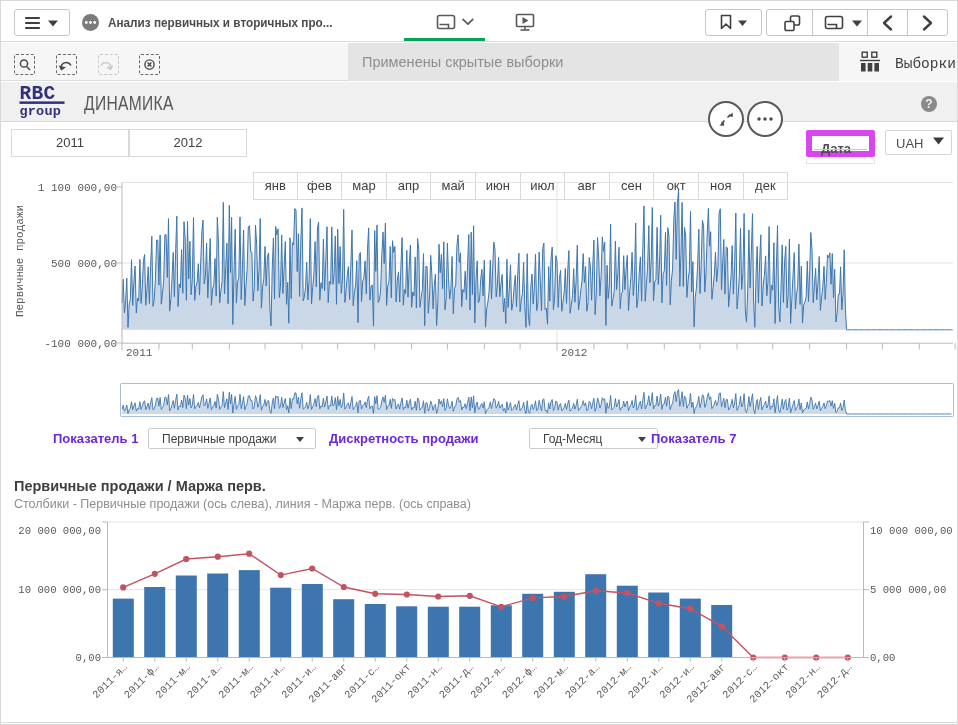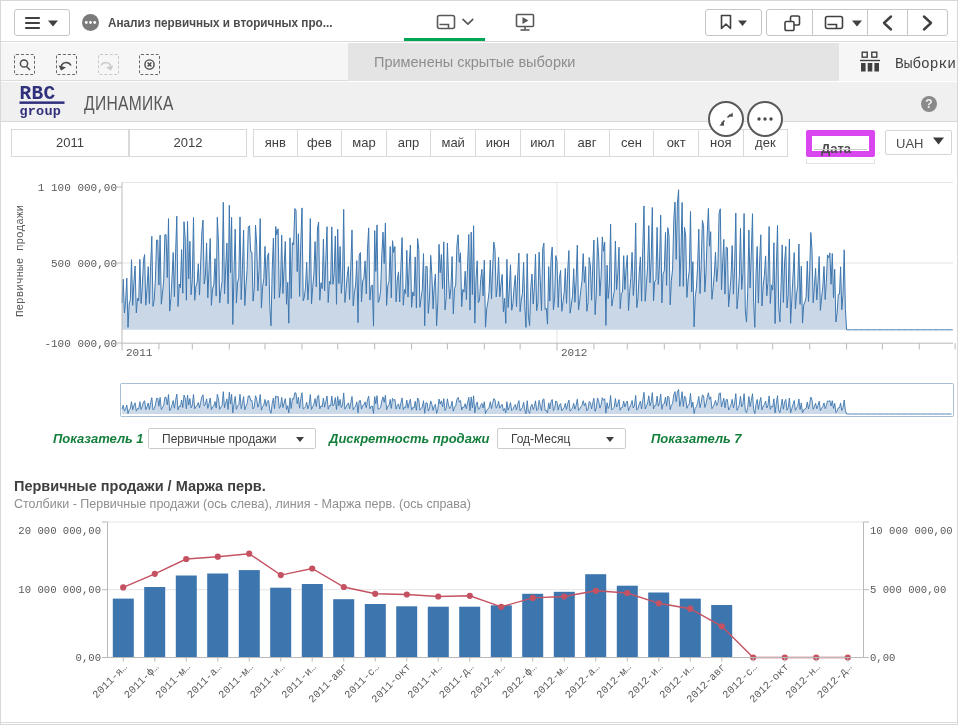--- a/index.html
+++ b/index.html
@@ -9,45 +9,45 @@
 
 
 #topbar { position:absolute; left:0; top:0; width:956px; height:41px; background:#fff; border-bottom:1px solid #d9d9d9; }
 #navbtn { position:absolute; left:13px; top:8px; width:56px; height:27px; border:1px solid #c6c6c6; border-radius:3px; background:#fff; }
 #apptitle { position:absolute; left:107px; top:14px; font-size:13.5px; font-weight:700; color:#4c4c4c; letter-spacing:0; transform:scaleX(0.87); transform-origin:0 50%; }
 #greenline { position:absolute; left:403px; top:37px; width:81px; height:3px; background:#00a653; }
 .toolbtn { position:absolute; top:8px; height:27px; border:1px solid #c6c6c6; border-radius:3px; background:#fff; }
 
 
 #selbar { position:absolute; left:0; top:42px; width:956px; height:38px; background:#f6f6f6; border-bottom:1px solid #dcdcdc; }
-#selmsg { position:absolute; left:347px; top:42px; width:491px; height:38px; background:#e4e4e4; color:#8e8e8e; font-size:14.5px; line-height:38px; padding-left:26px; }
+#selmsg { position:absolute; left:347px; top:42px; width:491px; height:38px; background:#e4e4e4; color:#8e8e8e; font-size:14.5px; line-height:38px; padding-left:14px; }
 #selright { position:absolute; left:838px; top:42px; width:118px; height:38px; background:#f6f6f6; }
 .dashicon { position:absolute; top:53px; width:21px; height:21px; border:1px dashed #6a6a6a; border-radius:2px; }
 .dashicon.dis { border-color:#c9c9c9; }
 
 
 #header { position:absolute; left:0; top:81px; width:956px; height:40px; background:#f0f0f0; border-bottom:1px solid #d9d9d9; }
 #title { position:absolute; left:83px; top:91px; font-size:19.5px; color:#585858; letter-spacing:0.4px; transform:scaleX(0.8); transform-origin:0 0; }
 #qmark { position:absolute; left:920px; top:95px; width:16px; height:16px; border-radius:50%; background:#8a8a8a; color:#f0f0f0; font-size:12px; font-weight:700; text-align:center; line-height:16px; }
 .circbtn { position:absolute; top:100px; width:36px; height:36px; border-radius:50%; background:#fff; border:2px solid #595959; z-index:5; }
 
 
 .ycell { position:absolute; top:128px; height:28px; width:118px; background:#fff; border:1px solid #d9d9d9; font-size:13px; color:#404040; text-align:center; line-height:26px; }
 #mrow { position:absolute; left:252px; top:128px; height:28px; display:flex; border-radius:2px; }
-.mcell { width:44.6px; height:28px; background:#fff; border:1px solid #d9d9d9; border-left:none; font-size:13px; color:#404040; text-align:center; line-height:26px; }
+.mcell { width:44.6px; height:28px; background:#fff; border:1px solid #d9d9d9; border-left:none; font-size:13px; color:#404040; text-align:center; line-height:26px;margin-top:43px; }
 .mcell:first-child { border-left:1px solid #d9d9d9; }
 #datebox { position:absolute; left:805px; top:129px; width:69px; height:27px; background:#fff; border:6px solid #d946ef; border-radius:2px; }
 #datebox .t { position:absolute; left:9px; top:5px; font-size:13px; font-weight:700; color:#4c4c4c; }
 #datebox .u { position:absolute; left:2px; right:2px; bottom:1px; height:1px; background:#c9c9c9; }
 #datebox2 { position:absolute; left:805px; top:158px; width:69px; height:5px; background:#fff; border:1px solid #e3e3e3; border-top:none; }
 #uahbox { position:absolute; left:884px; top:129px; width:67px; height:25px; background:#fff; border:1px solid #d5d5d5; border-radius:2px; }
 #uahbox .t { position:absolute; left:10px; top:5px; font-size:13px; color:#4c4c4c; }
 
 
-.ddlabel { position:absolute; top:430px; font-size:13px; font-weight:700; color:#15803d;font-style:italic; }
+.ddlabel { position:absolute; top:430px; font-size:13px; font-weight:700; color:#6d28d9; }
 .ddbox { position:absolute; top:427px; height:21px; background:#fff; border:1px solid #ccc; border-radius:2px; font-size:12px; color:#404040; }
 .ddbox span { position:absolute; left:13px; top:3px; }
 .ddcaret { position:absolute; right:11px; top:8px; width:0; height:0; border-left:4.5px solid transparent; border-right:4.5px solid transparent; border-top:5.5px solid #404040; }
 
 
 #ctitle { position:absolute; left:13px; top:477px; font-size:14.5px; font-weight:700; color:#404040; }
 #csub { position:absolute; left:13px; top:496px; font-size:12.5px; color:#8e8e8e; }
 
 #footline { position:absolute; left:0px; top:721px; width:958px; height:1px; background:#dcdcdc; }
 text { font-family:"Liberation Mono",monospace; }
@@ -264,21 +264,21 @@
   <path d="M121.0,413.0 L121.0,408.3 L122.2,404.2 L123.4,410.0 L124.6,408.1 L125.8,404.0 L127.0,412.6 L128.2,408.5 L129.3,407.7 L130.5,400.7 L131.7,408.7 L132.9,404.6 L134.1,401.8 L135.3,410.1 L136.5,407.5 L137.7,408.0 L138.9,400.7 L140.1,408.4 L141.3,405.4 L142.5,400.8 L143.6,399.8 L144.8,408.7 L146.0,405.8 L147.2,402.0 L148.4,408.4 L149.6,401.9 L150.8,396.6 L152.0,408.9 L153.2,407.8 L154.4,404.1 L155.6,397.3 L156.8,397.3 L157.9,405.2 L159.1,396.4 L160.3,408.5 L161.5,406.6 L162.7,404.3 L163.9,396.4 L165.1,396.4 L166.3,403.9 L167.5,393.5 L168.7,409.7 L169.9,407.5 L171.1,403.6 L172.2,399.5 L173.4,407.2 L174.6,399.5 L175.8,393.1 L177.0,408.9 L178.2,405.0 L179.4,405.6 L180.6,399.0 L181.8,406.6 L183.0,394.1 L184.2,397.1 L185.4,407.8 L186.5,394.0 L187.7,404.1 L188.9,397.5 L190.1,406.9 L191.3,404.1 L192.5,393.4 L193.7,407.8 L194.9,405.4 L196.1,404.7 L197.3,401.4 L198.5,406.9 L199.7,401.3 L200.8,396.1 L202.0,393.8 L203.2,405.0 L204.4,403.6 L205.6,397.8 L206.8,407.4 L208.0,402.5 L209.2,397.0 L210.4,408.7 L211.6,405.8 L212.8,405.1 L214.0,400.5 L215.2,407.1 L216.3,393.3 L217.5,397.8 L218.7,408.3 L219.9,406.1 L221.1,404.5 L222.3,390.7 L223.5,406.7 L224.7,402.2 L225.9,397.8 L227.1,408.4 L228.3,391.2 L229.5,403.0 L230.6,393.3 L231.8,412.0 L233.0,402.9 L234.2,395.4 L235.4,408.3 L236.6,404.7 L237.8,403.9 L239.0,393.2 L240.2,407.7 L241.4,402.4 L242.6,395.6 L243.8,408.8 L244.9,405.4 L246.1,402.5 L247.3,395.0 L248.5,394.8 L249.7,399.4 L250.9,399.4 L252.1,408.0 L253.3,405.6 L254.5,394.7 L255.7,398.1 L256.9,406.2 L258.1,402.3 L259.2,393.5 L260.4,409.2 L261.6,405.5 L262.8,404.0 L264.0,398.4 L265.2,405.3 L266.4,400.2 L267.6,399.5 L268.8,408.9 L270.0,412.3 L271.2,402.5 L272.4,397.0 L273.5,407.6 L274.7,394.9 L275.9,396.4 L277.1,395.3 L278.3,407.4 L279.5,405.3 L280.7,396.4 L281.9,406.6 L283.1,402.1 L284.3,397.6 L285.5,408.5 L286.7,404.7 L287.8,411.8 L289.0,396.9 L290.2,407.5 L291.4,397.7 L292.6,398.1 L293.8,391.8 L295.0,392.0 L296.2,402.8 L297.4,396.2 L298.6,407.2 L299.8,397.7 L301.0,391.7 L302.2,407.9 L303.3,407.3 L304.5,405.6 L305.7,401.2 L306.9,407.8 L308.1,404.1 L309.3,393.5 L310.5,408.5 L311.7,405.6 L312.9,403.2 L314.1,397.6 L315.3,405.5 L316.5,395.2 L317.6,394.2 L318.8,407.8 L320.0,404.8 L321.2,405.8 L322.4,397.1 L323.6,406.2 L324.8,400.8 L326.0,395.0 L327.2,408.2 L328.4,404.5 L329.6,405.0 L330.8,395.0 L331.9,405.0 L333.1,403.2 L334.3,396.6 L335.5,408.5 L336.7,395.4 L337.9,404.9 L339.1,398.4 L340.3,406.6 L341.5,404.1 L342.7,391.9 L343.9,408.2 L345.1,406.0 L346.2,403.6 L347.4,401.9 L348.6,407.7 L349.8,401.9 L351.0,395.5 L352.2,408.8 L353.4,406.5 L354.6,405.2 L355.8,400.9 L357.0,411.8 L358.2,399.9 L359.4,399.5 L360.5,408.1 L361.7,404.5 L362.9,404.0 L364.1,400.9 L365.3,406.7 L366.5,398.9 L367.7,395.2 L368.9,407.8 L370.1,405.4 L371.3,405.1 L372.5,412.4 L373.7,395.6 L374.8,402.8 L376.0,394.7 L377.2,408.2 L378.4,407.7 L379.6,406.2 L380.8,400.0 L382.0,395.9 L383.2,401.4 L384.4,394.3 L385.6,408.7 L386.8,405.2 L388.0,404.5 L389.2,398.4 L390.3,407.4 L391.5,397.4 L392.7,399.5 L393.9,398.4 L395.1,408.1 L396.3,404.3 L397.5,402.9 L398.7,408.1 L399.9,401.9 L401.1,396.9 L402.3,408.7 L403.5,406.0 L404.6,406.7 L405.8,399.1 L407.0,407.3 L408.2,401.9 L409.4,398.2 L410.6,409.1 L411.8,406.4 L413.0,407.1 L414.2,400.3 L415.4,409.2 L416.6,397.0 L417.8,398.9 L418.9,409.1 L420.1,407.5 L421.3,406.0 L422.5,399.7 L423.7,412.3 L424.9,401.9 L426.1,401.9 L427.3,410.1 L428.5,407.3 L429.7,400.0 L430.9,403.5 L432.1,409.3 L433.2,405.4 L434.4,403.3 L435.6,412.3 L436.8,408.2 L438.0,398.0 L439.2,403.0 L440.4,399.8 L441.6,405.8 L442.8,397.6 L444.0,409.5 L445.2,407.4 L446.4,397.8 L447.5,404.0 L448.7,407.6 L449.9,405.8 L451.1,400.2 L452.3,410.2 L453.5,405.8 L454.7,405.2 L455.9,398.3 L457.1,396.4 L458.3,401.2 L459.5,399.5 L460.7,409.0 L461.8,406.0 L463.0,406.4 L464.2,402.7 L465.4,407.7 L466.6,401.4 L467.8,396.3 L469.0,409.6 L470.2,395.9 L471.4,406.8 L472.6,394.8 L473.8,411.8 L475.0,404.1 L476.2,400.9 L477.3,408.3 L478.5,407.8 L479.7,404.2 L480.9,402.4 L482.1,407.1 L483.3,400.8 L484.5,412.5 L485.7,409.3 L486.9,408.1 L488.1,406.3 L489.3,400.8 L490.5,407.6 L491.6,402.5 L492.8,397.6 L494.0,399.0 L495.2,407.2 L496.4,405.2 L497.6,400.3 L498.8,407.2 L500.0,405.0 L501.2,403.3 L502.4,409.8 L503.6,407.5 L504.8,411.9 L505.9,400.7 L507.1,409.1 L508.3,405.8 L509.5,401.6 L510.7,409.6 L511.9,408.4 L513.1,405.5 L514.3,403.5 L515.5,409.0 L516.7,403.4 L517.9,399.6 L519.1,409.8 L520.2,407.8 L521.4,406.7 L522.6,401.2 L523.8,408.9 L525.0,412.6 L526.2,399.7 L527.4,410.6 L528.6,412.3 L529.8,405.5 L531.0,403.3 L532.2,408.5 L533.4,405.5 L534.5,399.8 L535.7,409.6 L536.9,408.3 L538.1,399.4 L539.3,404.4 L540.5,409.7 L541.7,398.8 L542.9,397.8 L544.1,409.4 L545.3,409.2 L546.5,412.0 L547.7,401.9 L548.8,408.0 L550.0,400.6 L551.2,398.5 L552.4,409.5 L553.6,407.5 L554.8,400.0 L556.0,401.0 L557.2,409.1 L558.4,404.0 L559.6,402.6 L560.8,409.8 L562.0,408.1 L563.2,406.4 L564.3,402.3 L565.5,408.4 L566.7,402.7 L567.9,399.1 L569.1,410.1 L570.3,408.7 L571.5,407.0 L572.7,402.3 L573.9,408.2 L575.1,404.4 L576.3,398.2 L577.5,409.5 L578.6,408.1 L579.8,406.1 L581.0,404.3 L582.2,399.7 L583.4,404.7 L584.6,401.9 L585.8,409.8 L587.0,408.3 L588.2,400.4 L589.4,401.8 L590.6,407.8 L591.8,401.7 L592.9,397.3 L594.1,410.3 L595.3,406.6 L596.5,396.9 L597.7,400.2 L598.9,407.1 L600.1,403.6 L601.3,396.7 L602.5,399.3 L603.7,397.7 L604.9,412.2 L606.1,401.7 L607.2,407.5 L608.4,405.1 L609.6,394.5 L610.8,408.9 L612.0,407.6 L613.2,406.2 L614.4,397.5 L615.6,406.0 L616.8,403.2 L618.0,398.6 L619.2,409.3 L620.4,406.6 L621.5,406.4 L622.7,400.0 L623.9,405.9 L625.1,402.2 L626.3,400.0 L627.5,409.6 L628.7,406.3 L629.9,403.9 L631.1,399.5 L632.3,407.0 L633.5,404.0 L634.7,394.3 L635.8,409.1 L637.0,407.4 L638.2,403.1 L639.4,400.2 L640.6,408.0 L641.8,398.6 L643.0,391.3 L644.2,408.0 L645.4,405.1 L646.6,402.0 L647.8,394.8 L649.0,404.8 L650.2,400.8 L651.3,391.6 L652.5,408.0 L653.7,404.6 L654.9,404.3 L656.1,395.1 L657.3,405.1 L658.5,401.5 L659.7,393.0 L660.9,408.3 L662.1,403.2 L663.3,402.7 L664.5,396.0 L665.6,405.2 L666.8,395.1 L668.0,396.6 L669.2,408.6 L670.4,404.3 L671.6,402.4 L672.8,393.7 L674.0,390.6 L675.2,400.7 L676.4,391.0 L677.6,388.5 L678.8,405.4 L679.9,400.0 L681.1,390.7 L682.3,405.4 L683.5,395.1 L684.7,396.6 L685.9,407.3 L687.1,404.3 L688.3,402.7 L689.5,392.3 L690.7,406.4 L691.9,401.1 L693.1,412.5 L694.2,407.3 L695.4,405.7 L696.6,401.9 L697.8,395.4 L699.0,406.7 L700.2,401.6 L701.4,393.9 L702.6,394.8 L703.8,406.4 L705.0,403.0 L706.2,396.4 L707.4,391.8 L708.5,398.4 L709.7,395.8 L710.9,407.7 L712.1,405.7 L713.3,403.2 L714.5,399.4 L715.7,404.6 L716.9,402.0 L718.1,392.6 L719.3,391.8 L720.5,406.0 L721.7,401.3 L722.8,397.2 L724.0,406.8 L725.2,398.5 L726.4,398.6 L727.6,409.0 L728.8,406.6 L730.0,403.7 L731.2,398.3 L732.4,406.8 L733.6,402.0 L734.8,392.6 L736.0,409.3 L737.2,406.9 L738.3,403.7 L739.5,395.3 L740.7,405.9 L741.9,403.1 L743.1,392.7 L744.3,409.5 L745.5,411.7 L746.7,406.3 L747.9,395.5 L749.1,405.7 L750.3,399.5 L751.5,392.7 L752.6,408.0 L753.8,412.6 L755.0,403.4 L756.2,398.4 L757.4,408.3 L758.6,401.2 L759.8,396.4 L761.0,408.8 L762.2,405.2 L763.4,403.5 L764.6,400.1 L765.8,407.0 L766.9,404.7 L768.1,394.9 L769.3,408.4 L770.5,405.1 L771.7,406.0 L772.9,397.8 L774.1,411.9 L775.3,402.6 L776.5,394.7 L777.7,409.0 L778.9,411.6 L780.1,405.2 L781.2,398.1 L782.4,408.2 L783.6,401.1 L784.8,398.4 L786.0,409.2 L787.2,406.8 L788.4,397.1 L789.6,411.9 L790.8,407.7 L792.0,403.6 L793.2,399.5 L794.4,409.4 L795.5,406.8 L796.7,405.4 L797.9,398.0 L799.1,408.6 L800.3,401.9 L801.5,411.8 L802.7,408.7 L803.9,408.1 L805.1,407.3 L806.3,401.0 L807.5,408.0 L808.7,402.7 L809.8,396.0 L811.0,399.0 L812.2,408.3 L813.4,405.4 L814.6,402.2 L815.8,407.8 L817.0,404.6 L818.2,400.2 L819.4,409.6 L820.6,407.3 L821.8,405.5 L823.0,401.9 L824.2,407.7 L825.3,404.7 L826.5,399.9 L827.7,400.4 L828.9,399.5 L830.1,405.0 L831.3,399.7 L832.5,407.4 L833.7,402.4 L834.9,411.6 L836.1,410.1 L837.3,406.8 L838.5,406.8 L839.6,402.0 L840.8,409.5 L842.0,406.8 L843.2,399.0 L844.4,409.4 L845.6,413.0 L846.8,413.0 L848.0,413.0 L849.2,413.0 L850.4,413.0 L851.6,413.0 L852.8,413.0 L853.9,413.0 L855.1,413.0 L856.3,413.0 L857.5,413.0 L858.7,413.0 L859.9,413.0 L861.1,413.0 L862.3,413.0 L863.5,413.0 L864.7,413.0 L865.9,413.0 L867.1,413.0 L868.2,413.0 L869.4,413.0 L870.6,413.0 L871.8,413.0 L873.0,413.0 L874.2,413.0 L875.4,413.0 L876.6,413.0 L877.8,413.0 L879.0,413.0 L880.2,413.0 L881.4,413.0 L882.5,413.0 L883.7,413.0 L884.9,413.0 L886.1,413.0 L887.3,413.0 L888.5,413.0 L889.7,413.0 L890.9,413.0 L892.1,413.0 L893.3,413.0 L894.5,413.0 L895.7,413.0 L896.8,413.0 L898.0,413.0 L899.2,413.0 L900.4,413.0 L901.6,413.0 L902.8,413.0 L904.0,413.0 L905.2,413.0 L906.4,413.0 L907.6,413.0 L908.8,413.0 L910.0,413.0 L911.2,413.0 L912.3,413.0 L913.5,413.0 L914.7,413.0 L915.9,413.0 L917.1,413.0 L918.3,413.0 L919.5,413.0 L920.7,413.0 L921.9,413.0 L923.1,413.0 L924.3,413.0 L925.5,413.0 L926.6,413.0 L927.8,413.0 L929.0,413.0 L930.2,413.0 L931.4,413.0 L932.6,413.0 L933.8,413.0 L935.0,413.0 L936.2,413.0 L937.4,413.0 L938.6,413.0 L939.8,413.0 L940.9,413.0 L942.1,413.0 L943.3,413.0 L944.5,413.0 L945.7,413.0 L946.9,413.0 L948.1,413.0 L949.3,413.0 L950.5,413.0 L950.5,413.0 Z" fill="#ccd9e8"></path>
   <path d="M121.0,408.3 L122.2,404.2 L123.4,410.0 L124.6,408.1 L125.8,404.0 L127.0,412.6 L128.2,408.5 L129.3,407.7 L130.5,400.7 L131.7,408.7 L132.9,404.6 L134.1,401.8 L135.3,410.1 L136.5,407.5 L137.7,408.0 L138.9,400.7 L140.1,408.4 L141.3,405.4 L142.5,400.8 L143.6,399.8 L144.8,408.7 L146.0,405.8 L147.2,402.0 L148.4,408.4 L149.6,401.9 L150.8,396.6 L152.0,408.9 L153.2,407.8 L154.4,404.1 L155.6,397.3 L156.8,397.3 L157.9,405.2 L159.1,396.4 L160.3,408.5 L161.5,406.6 L162.7,404.3 L163.9,396.4 L165.1,396.4 L166.3,403.9 L167.5,393.5 L168.7,409.7 L169.9,407.5 L171.1,403.6 L172.2,399.5 L173.4,407.2 L174.6,399.5 L175.8,393.1 L177.0,408.9 L178.2,405.0 L179.4,405.6 L180.6,399.0 L181.8,406.6 L183.0,394.1 L184.2,397.1 L185.4,407.8 L186.5,394.0 L187.7,404.1 L188.9,397.5 L190.1,406.9 L191.3,404.1 L192.5,393.4 L193.7,407.8 L194.9,405.4 L196.1,404.7 L197.3,401.4 L198.5,406.9 L199.7,401.3 L200.8,396.1 L202.0,393.8 L203.2,405.0 L204.4,403.6 L205.6,397.8 L206.8,407.4 L208.0,402.5 L209.2,397.0 L210.4,408.7 L211.6,405.8 L212.8,405.1 L214.0,400.5 L215.2,407.1 L216.3,393.3 L217.5,397.8 L218.7,408.3 L219.9,406.1 L221.1,404.5 L222.3,390.7 L223.5,406.7 L224.7,402.2 L225.9,397.8 L227.1,408.4 L228.3,391.2 L229.5,403.0 L230.6,393.3 L231.8,412.0 L233.0,402.9 L234.2,395.4 L235.4,408.3 L236.6,404.7 L237.8,403.9 L239.0,393.2 L240.2,407.7 L241.4,402.4 L242.6,395.6 L243.8,408.8 L244.9,405.4 L246.1,402.5 L247.3,395.0 L248.5,394.8 L249.7,399.4 L250.9,399.4 L252.1,408.0 L253.3,405.6 L254.5,394.7 L255.7,398.1 L256.9,406.2 L258.1,402.3 L259.2,393.5 L260.4,409.2 L261.6,405.5 L262.8,404.0 L264.0,398.4 L265.2,405.3 L266.4,400.2 L267.6,399.5 L268.8,408.9 L270.0,412.3 L271.2,402.5 L272.4,397.0 L273.5,407.6 L274.7,394.9 L275.9,396.4 L277.1,395.3 L278.3,407.4 L279.5,405.3 L280.7,396.4 L281.9,406.6 L283.1,402.1 L284.3,397.6 L285.5,408.5 L286.7,404.7 L287.8,411.8 L289.0,396.9 L290.2,407.5 L291.4,397.7 L292.6,398.1 L293.8,391.8 L295.0,392.0 L296.2,402.8 L297.4,396.2 L298.6,407.2 L299.8,397.7 L301.0,391.7 L302.2,407.9 L303.3,407.3 L304.5,405.6 L305.7,401.2 L306.9,407.8 L308.1,404.1 L309.3,393.5 L310.5,408.5 L311.7,405.6 L312.9,403.2 L314.1,397.6 L315.3,405.5 L316.5,395.2 L317.6,394.2 L318.8,407.8 L320.0,404.8 L321.2,405.8 L322.4,397.1 L323.6,406.2 L324.8,400.8 L326.0,395.0 L327.2,408.2 L328.4,404.5 L329.6,405.0 L330.8,395.0 L331.9,405.0 L333.1,403.2 L334.3,396.6 L335.5,408.5 L336.7,395.4 L337.9,404.9 L339.1,398.4 L340.3,406.6 L341.5,404.1 L342.7,391.9 L343.9,408.2 L345.1,406.0 L346.2,403.6 L347.4,401.9 L348.6,407.7 L349.8,401.9 L351.0,395.5 L352.2,408.8 L353.4,406.5 L354.6,405.2 L355.8,400.9 L357.0,411.8 L358.2,399.9 L359.4,399.5 L360.5,408.1 L361.7,404.5 L362.9,404.0 L364.1,400.9 L365.3,406.7 L366.5,398.9 L367.7,395.2 L368.9,407.8 L370.1,405.4 L371.3,405.1 L372.5,412.4 L373.7,395.6 L374.8,402.8 L376.0,394.7 L377.2,408.2 L378.4,407.7 L379.6,406.2 L380.8,400.0 L382.0,395.9 L383.2,401.4 L384.4,394.3 L385.6,408.7 L386.8,405.2 L388.0,404.5 L389.2,398.4 L390.3,407.4 L391.5,397.4 L392.7,399.5 L393.9,398.4 L395.1,408.1 L396.3,404.3 L397.5,402.9 L398.7,408.1 L399.9,401.9 L401.1,396.9 L402.3,408.7 L403.5,406.0 L404.6,406.7 L405.8,399.1 L407.0,407.3 L408.2,401.9 L409.4,398.2 L410.6,409.1 L411.8,406.4 L413.0,407.1 L414.2,400.3 L415.4,409.2 L416.6,397.0 L417.8,398.9 L418.9,409.1 L420.1,407.5 L421.3,406.0 L422.5,399.7 L423.7,412.3 L424.9,401.9 L426.1,401.9 L427.3,410.1 L428.5,407.3 L429.7,400.0 L430.9,403.5 L432.1,409.3 L433.2,405.4 L434.4,403.3 L435.6,412.3 L436.8,408.2 L438.0,398.0 L439.2,403.0 L440.4,399.8 L441.6,405.8 L442.8,397.6 L444.0,409.5 L445.2,407.4 L446.4,397.8 L447.5,404.0 L448.7,407.6 L449.9,405.8 L451.1,400.2 L452.3,410.2 L453.5,405.8 L454.7,405.2 L455.9,398.3 L457.1,396.4 L458.3,401.2 L459.5,399.5 L460.7,409.0 L461.8,406.0 L463.0,406.4 L464.2,402.7 L465.4,407.7 L466.6,401.4 L467.8,396.3 L469.0,409.6 L470.2,395.9 L471.4,406.8 L472.6,394.8 L473.8,411.8 L475.0,404.1 L476.2,400.9 L477.3,408.3 L478.5,407.8 L479.7,404.2 L480.9,402.4 L482.1,407.1 L483.3,400.8 L484.5,412.5 L485.7,409.3 L486.9,408.1 L488.1,406.3 L489.3,400.8 L490.5,407.6 L491.6,402.5 L492.8,397.6 L494.0,399.0 L495.2,407.2 L496.4,405.2 L497.6,400.3 L498.8,407.2 L500.0,405.0 L501.2,403.3 L502.4,409.8 L503.6,407.5 L504.8,411.9 L505.9,400.7 L507.1,409.1 L508.3,405.8 L509.5,401.6 L510.7,409.6 L511.9,408.4 L513.1,405.5 L514.3,403.5 L515.5,409.0 L516.7,403.4 L517.9,399.6 L519.1,409.8 L520.2,407.8 L521.4,406.7 L522.6,401.2 L523.8,408.9 L525.0,412.6 L526.2,399.7 L527.4,410.6 L528.6,412.3 L529.8,405.5 L531.0,403.3 L532.2,408.5 L533.4,405.5 L534.5,399.8 L535.7,409.6 L536.9,408.3 L538.1,399.4 L539.3,404.4 L540.5,409.7 L541.7,398.8 L542.9,397.8 L544.1,409.4 L545.3,409.2 L546.5,412.0 L547.7,401.9 L548.8,408.0 L550.0,400.6 L551.2,398.5 L552.4,409.5 L553.6,407.5 L554.8,400.0 L556.0,401.0 L557.2,409.1 L558.4,404.0 L559.6,402.6 L560.8,409.8 L562.0,408.1 L563.2,406.4 L564.3,402.3 L565.5,408.4 L566.7,402.7 L567.9,399.1 L569.1,410.1 L570.3,408.7 L571.5,407.0 L572.7,402.3 L573.9,408.2 L575.1,404.4 L576.3,398.2 L577.5,409.5 L578.6,408.1 L579.8,406.1 L581.0,404.3 L582.2,399.7 L583.4,404.7 L584.6,401.9 L585.8,409.8 L587.0,408.3 L588.2,400.4 L589.4,401.8 L590.6,407.8 L591.8,401.7 L592.9,397.3 L594.1,410.3 L595.3,406.6 L596.5,396.9 L597.7,400.2 L598.9,407.1 L600.1,403.6 L601.3,396.7 L602.5,399.3 L603.7,397.7 L604.9,412.2 L606.1,401.7 L607.2,407.5 L608.4,405.1 L609.6,394.5 L610.8,408.9 L612.0,407.6 L613.2,406.2 L614.4,397.5 L615.6,406.0 L616.8,403.2 L618.0,398.6 L619.2,409.3 L620.4,406.6 L621.5,406.4 L622.7,400.0 L623.9,405.9 L625.1,402.2 L626.3,400.0 L627.5,409.6 L628.7,406.3 L629.9,403.9 L631.1,399.5 L632.3,407.0 L633.5,404.0 L634.7,394.3 L635.8,409.1 L637.0,407.4 L638.2,403.1 L639.4,400.2 L640.6,408.0 L641.8,398.6 L643.0,391.3 L644.2,408.0 L645.4,405.1 L646.6,402.0 L647.8,394.8 L649.0,404.8 L650.2,400.8 L651.3,391.6 L652.5,408.0 L653.7,404.6 L654.9,404.3 L656.1,395.1 L657.3,405.1 L658.5,401.5 L659.7,393.0 L660.9,408.3 L662.1,403.2 L663.3,402.7 L664.5,396.0 L665.6,405.2 L666.8,395.1 L668.0,396.6 L669.2,408.6 L670.4,404.3 L671.6,402.4 L672.8,393.7 L674.0,390.6 L675.2,400.7 L676.4,391.0 L677.6,388.5 L678.8,405.4 L679.9,400.0 L681.1,390.7 L682.3,405.4 L683.5,395.1 L684.7,396.6 L685.9,407.3 L687.1,404.3 L688.3,402.7 L689.5,392.3 L690.7,406.4 L691.9,401.1 L693.1,412.5 L694.2,407.3 L695.4,405.7 L696.6,401.9 L697.8,395.4 L699.0,406.7 L700.2,401.6 L701.4,393.9 L702.6,394.8 L703.8,406.4 L705.0,403.0 L706.2,396.4 L707.4,391.8 L708.5,398.4 L709.7,395.8 L710.9,407.7 L712.1,405.7 L713.3,403.2 L714.5,399.4 L715.7,404.6 L716.9,402.0 L718.1,392.6 L719.3,391.8 L720.5,406.0 L721.7,401.3 L722.8,397.2 L724.0,406.8 L725.2,398.5 L726.4,398.6 L727.6,409.0 L728.8,406.6 L730.0,403.7 L731.2,398.3 L732.4,406.8 L733.6,402.0 L734.8,392.6 L736.0,409.3 L737.2,406.9 L738.3,403.7 L739.5,395.3 L740.7,405.9 L741.9,403.1 L743.1,392.7 L744.3,409.5 L745.5,411.7 L746.7,406.3 L747.9,395.5 L749.1,405.7 L750.3,399.5 L751.5,392.7 L752.6,408.0 L753.8,412.6 L755.0,403.4 L756.2,398.4 L757.4,408.3 L758.6,401.2 L759.8,396.4 L761.0,408.8 L762.2,405.2 L763.4,403.5 L764.6,400.1 L765.8,407.0 L766.9,404.7 L768.1,394.9 L769.3,408.4 L770.5,405.1 L771.7,406.0 L772.9,397.8 L774.1,411.9 L775.3,402.6 L776.5,394.7 L777.7,409.0 L778.9,411.6 L780.1,405.2 L781.2,398.1 L782.4,408.2 L783.6,401.1 L784.8,398.4 L786.0,409.2 L787.2,406.8 L788.4,397.1 L789.6,411.9 L790.8,407.7 L792.0,403.6 L793.2,399.5 L794.4,409.4 L795.5,406.8 L796.7,405.4 L797.9,398.0 L799.1,408.6 L800.3,401.9 L801.5,411.8 L802.7,408.7 L803.9,408.1 L805.1,407.3 L806.3,401.0 L807.5,408.0 L808.7,402.7 L809.8,396.0 L811.0,399.0 L812.2,408.3 L813.4,405.4 L814.6,402.2 L815.8,407.8 L817.0,404.6 L818.2,400.2 L819.4,409.6 L820.6,407.3 L821.8,405.5 L823.0,401.9 L824.2,407.7 L825.3,404.7 L826.5,399.9 L827.7,400.4 L828.9,399.5 L830.1,405.0 L831.3,399.7 L832.5,407.4 L833.7,402.4 L834.9,411.6 L836.1,410.1 L837.3,406.8 L838.5,406.8 L839.6,402.0 L840.8,409.5 L842.0,406.8 L843.2,399.0 L844.4,409.4 L845.6,413.0 L846.8,413.0 L848.0,413.0 L849.2,413.0 L850.4,413.0 L851.6,413.0 L852.8,413.0 L853.9,413.0 L855.1,413.0 L856.3,413.0 L857.5,413.0 L858.7,413.0 L859.9,413.0 L861.1,413.0 L862.3,413.0 L863.5,413.0 L864.7,413.0 L865.9,413.0 L867.1,413.0 L868.2,413.0 L869.4,413.0 L870.6,413.0 L871.8,413.0 L873.0,413.0 L874.2,413.0 L875.4,413.0 L876.6,413.0 L877.8,413.0 L879.0,413.0 L880.2,413.0 L881.4,413.0 L882.5,413.0 L883.7,413.0 L884.9,413.0 L886.1,413.0 L887.3,413.0 L888.5,413.0 L889.7,413.0 L890.9,413.0 L892.1,413.0 L893.3,413.0 L894.5,413.0 L895.7,413.0 L896.8,413.0 L898.0,413.0 L899.2,413.0 L900.4,413.0 L901.6,413.0 L902.8,413.0 L904.0,413.0 L905.2,413.0 L906.4,413.0 L907.6,413.0 L908.8,413.0 L910.0,413.0 L911.2,413.0 L912.3,413.0 L913.5,413.0 L914.7,413.0 L915.9,413.0 L917.1,413.0 L918.3,413.0 L919.5,413.0 L920.7,413.0 L921.9,413.0 L923.1,413.0 L924.3,413.0 L925.5,413.0 L926.6,413.0 L927.8,413.0 L929.0,413.0 L930.2,413.0 L931.4,413.0 L932.6,413.0 L933.8,413.0 L935.0,413.0 L936.2,413.0 L937.4,413.0 L938.6,413.0 L939.8,413.0 L940.9,413.0 L942.1,413.0 L943.3,413.0 L944.5,413.0 L945.7,413.0 L946.9,413.0 L948.1,413.0 L949.3,413.0 L950.5,413.0" fill="none" stroke="#3d76ae" stroke-width="0.9"></path>
 </svg>
 
 <div class="ddlabel" style="left:52px">Показатель 1</div>
 <div class="ddbox" style="left:147px;width:168px">
       <span>Первичные продажи</span>
       <i class="ddcaret"></i>
     </div>
 <div class="ddlabel" style="left:328px">Дискретность продажи</div>
-<div class="ddbox" style="left:496px;width:129px">
+<div class="ddbox" style="left:528px;width:129px">
       <span>Год-Месяц</span>
       <i class="ddcaret"></i>
     </div>
 <div class="ddlabel" style="left:650px">Показатель 7</div>
 
 <div id="csub">Столбики - Первичные продажи (ось слева), линия - Маржа перв. (ось справа)</div>
 <div id="ctitle">Первичные продажи / Маржа перв.</div>
 <svg class="abs" style="left:0;top:0;width:958px;height:725px" width="958" height="725" viewBox="0 0 958 725">
   <g stroke="#e4e4e4" stroke-width="1">
     <line x1="106.5" y1="521" x2="862.5" y2="521"></line>

